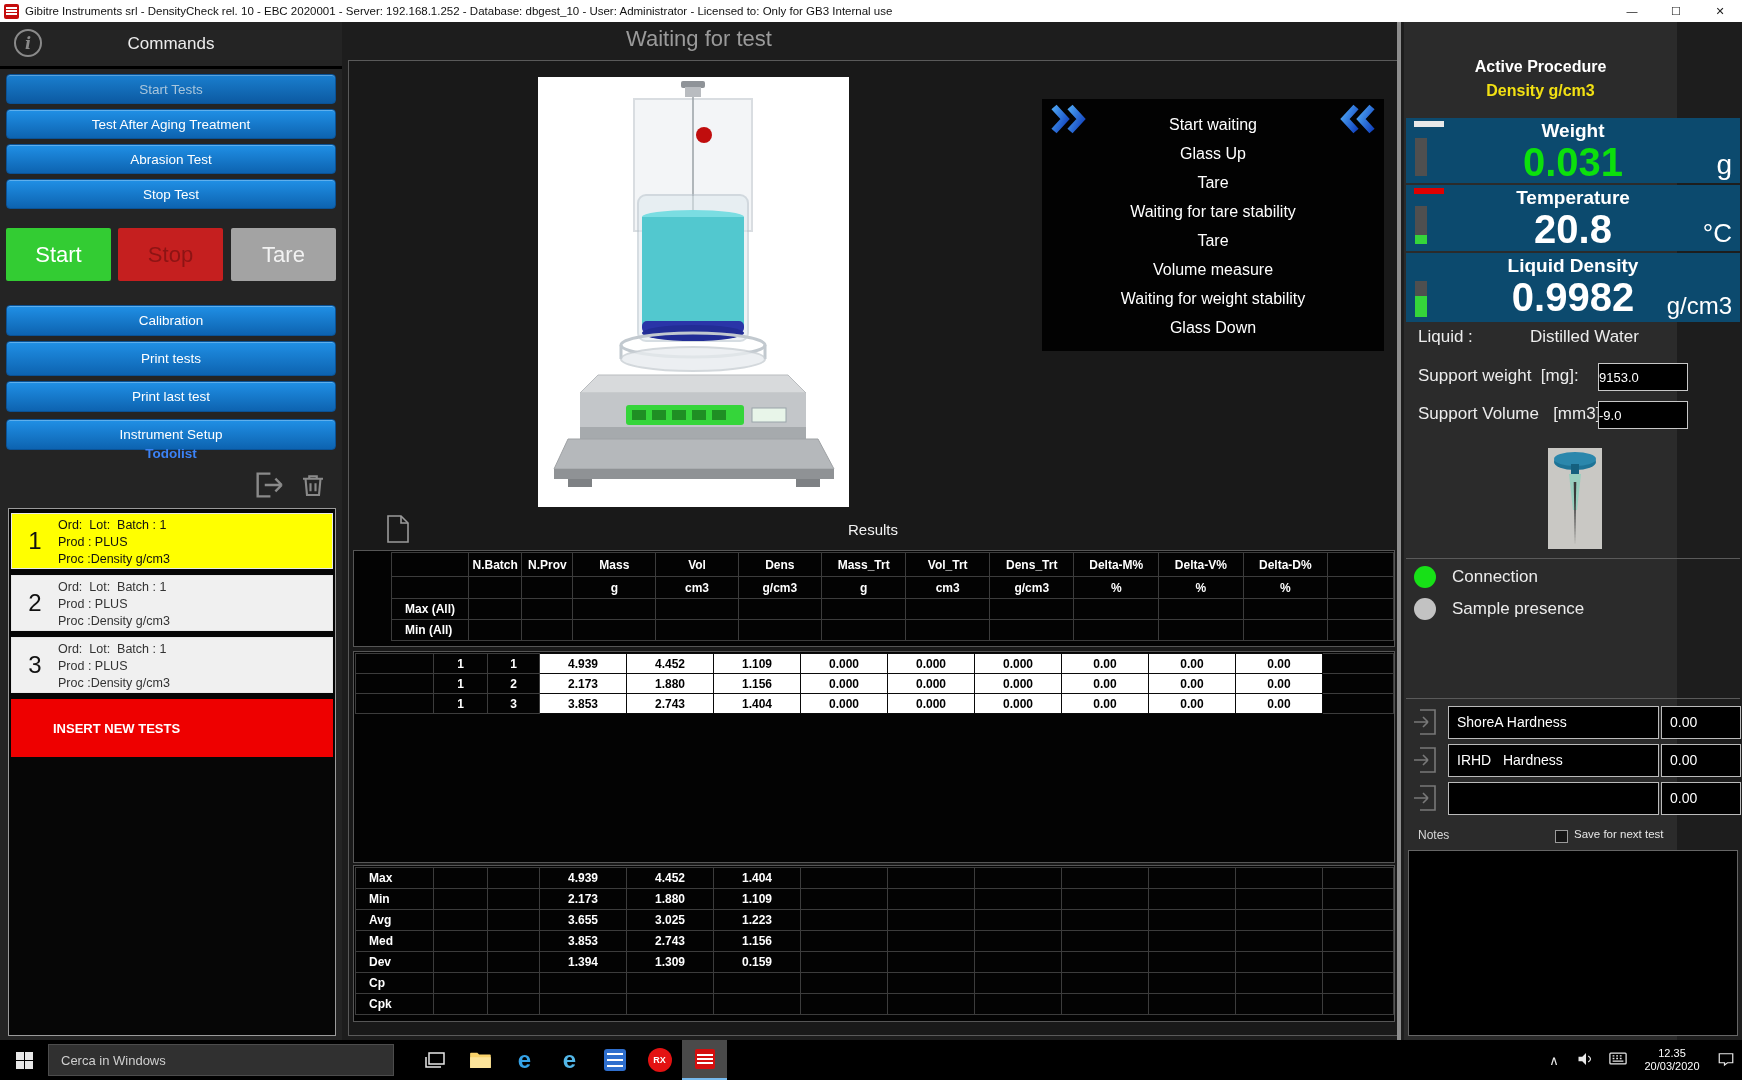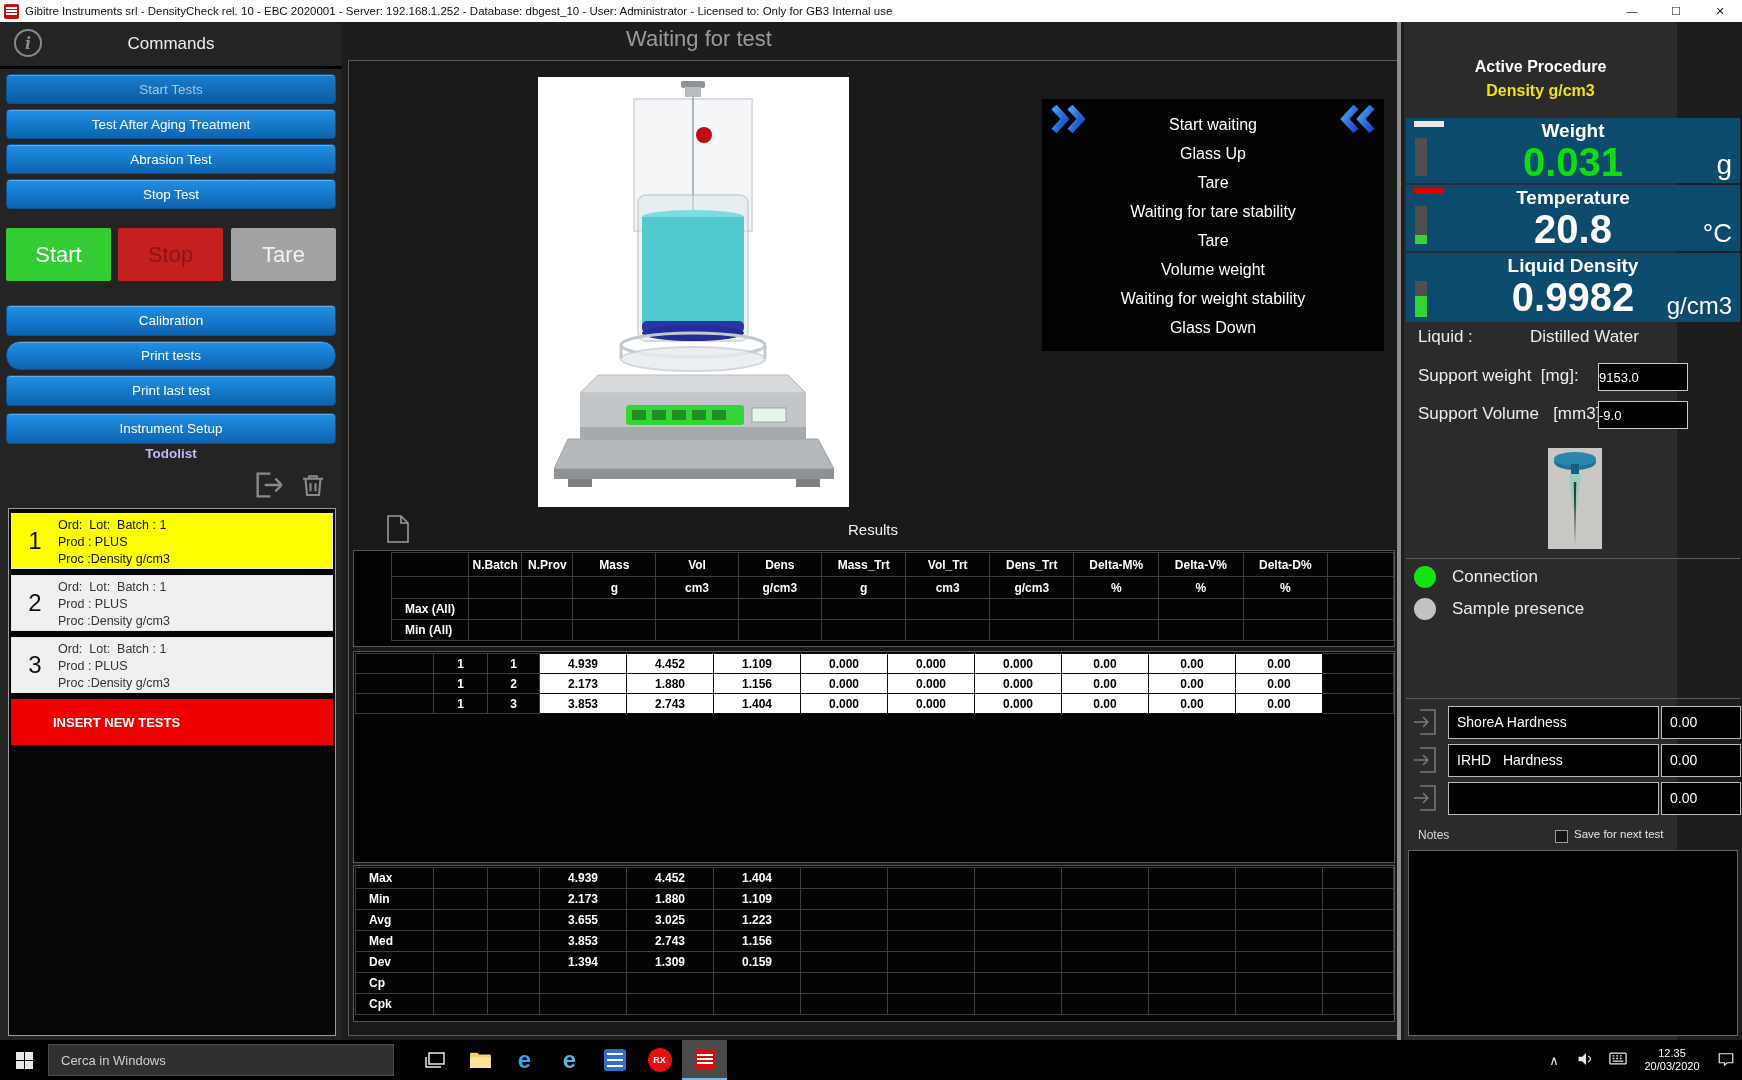--- a/index.html
+++ b/index.html
@@ -31,30 +31,30 @@
               box-shadow:inset 0 1px 0 rgba(255,255,255,.28); }
   .blue-btn.disabled { color:#a9c6dc; background:linear-gradient(#1a7fcf,#0c5aa2); }
   #bigbtns { position:absolute; left:0; top:206px; width:342px; height:53px; }
   .bigbtn { position:absolute; top:0; height:53px; width:105px; font-size:22px;
             display:flex; align-items:center; justify-content:center; border-radius:2px; }
   #btn-start { left:6px;  background:#33cc33; color:#fff; }
   #btn-stop  { left:118px; background:#c51f1f; color:#8d1414; }
   #btn-tare  { left:231px; background:#a3a3a3; color:#f2f2f2; }
   #tool-buttons { position:absolute; left:6px; top:283px; width:330px; }
   #todolist-label { position:absolute; left:0; top:424px; width:100%; text-align:center;
-                    color:#c4b5fd; font-size:13.5px; font-weight:700; }
+                    color:#3b82f6; font-size:13.5px; font-weight:700; }
   .sb-ic { position:absolute; top:446px; width:34px; height:34px; }
   #todo-box { position:absolute; left:8px; top:486px; width:328px; height:528px;
               background:#060606; border:1px solid #9a9a9a; padding:4px 2px; }
   .todo-item { display:flex; height:56px; margin:0 0 6px 0; border:1px solid #e8e8e8;
                background:#f0f0f0; color:#333; }
   .todo-item.hl { background:#ffff00; color:#111; }
   .todo-num { width:46px; font-size:24px; display:flex; align-items:center; justify-content:center; color:#111; }
   .todo-lines { padding-top:3px; font-size:12.5px; line-height:17px; white-space:pre; }
-  #insert-btn { height:46px; margin-top:1px; background:#ee0000; color:#fff; font-size:13px; font-weight:700;
+  #insert-btn { height:58px; margin-top:1px; background:#ee0000; color:#fff; font-size:13px; font-weight:700;
                 display:flex; align-items:center; padding-left:42px; }
 
   
   #status-header { position:absolute; left:0; top:26px; width:1398px; text-align:center;
                    color:#9a9a9a; font-size:22px; }
   #center { position:absolute; left:348px; top:60px; width:1050px; height:976px;
             background:#191919; border:1px solid #5a5a5a; }
   #instrument { position:absolute; left:189px; top:16px; width:311px; height:430px; background:#fff; }
   #procpanel { position:absolute; left:693px; top:38px; width:342px; height:252px; background:#020202; }
   #procpanel .chev { position:absolute; top:5px; width:40px; height:30px; }
@@ -164,21 +164,21 @@
       </div>
 
     <div id="bigbtns">
       <div class="bigbtn" id="btn-start">Start</div>
       <div class="bigbtn" id="btn-stop">Stop</div>
       <div class="bigbtn" id="btn-tare">Tare</div>
     </div>
 
     <div id="tool-buttons">
         <div class="blue-btn" style="height: 31px;">Calibration</div>
-        <div class="blue-btn" style="height: 29px; border-radius: 14px;">Print tests</div>
+        <div class="blue-btn" style="height: 35px;">Print tests</div>
         <div class="blue-btn" style="height: 31px;">Print last test</div>
         <div class="blue-btn" style="height: 31px; margin-top: 7px;">Instrument Setup</div>
       </div>
 
     <div id="todolist-label">Todolist</div>
 
     <svg class="sb-ic" style="left:252px" viewBox="0 0 24 24" fill="none" stroke="#8a8a8a" stroke-width="1.7">
       <path d="M13 4H4v16h9"></path>
         <path d="M9 12h12m0 0l-4.5-4.5M21 12l-4.5 4.5"></path>
     </svg>
@@ -254,21 +254,21 @@
       <svg class="chev" id="chev-l" viewBox="0 0 40 30">
         <path d="M36 3L25 15l11 12" stroke="url(#bg1)" stroke-width="7" fill="none"></path>
         <path d="M20 3L9 15l11 12" stroke="url(#bg1)" stroke-width="7" fill="none"></path>
       </svg>
       <div id="steps">
           <div class="step">Start waiting</div>
           <div class="step">Glass Up</div>
           <div class="step">Tare</div>
           <div class="step">Waiting for tare stability</div>
           <div class="step">Tare</div>
-          <div class="step">Volume weight</div>
+          <div class="step">Volume measure</div>
           <div class="step">Waiting for weight stability</div>
           <div class="step">Glass Down</div>
         </div>
     </div>
 
     <svg id="page-ic" viewBox="0 0 24 30" fill="none" stroke="#9a9a9a" stroke-width="1.6">
       <path d="M2 2h13l7 7v19H2z"></path>
         <path d="M15 2v7h7"></path>
     </svg>
     <div id="results-title">Results</div>

